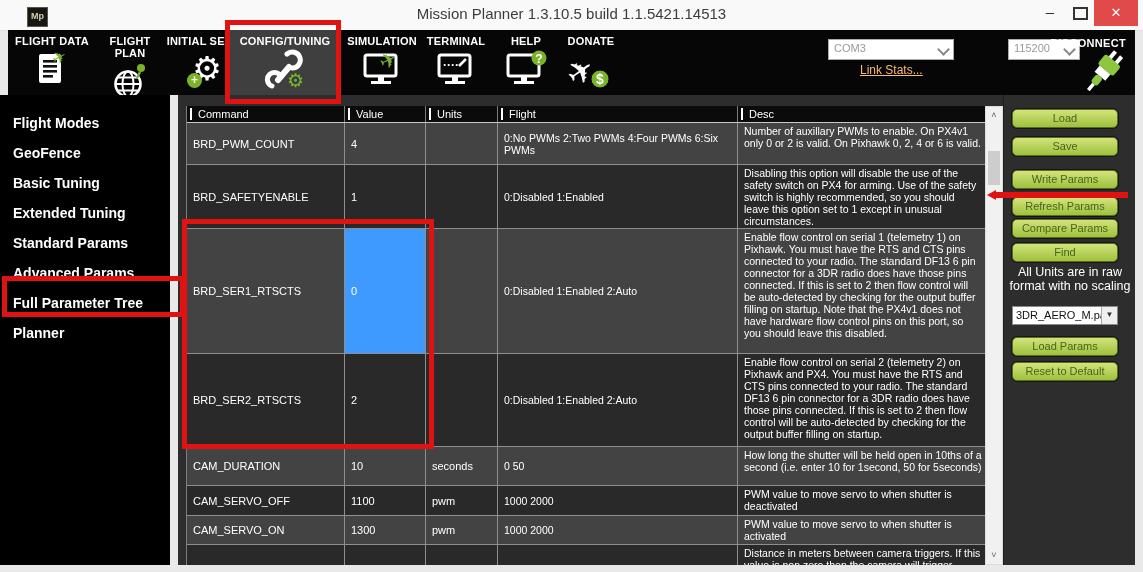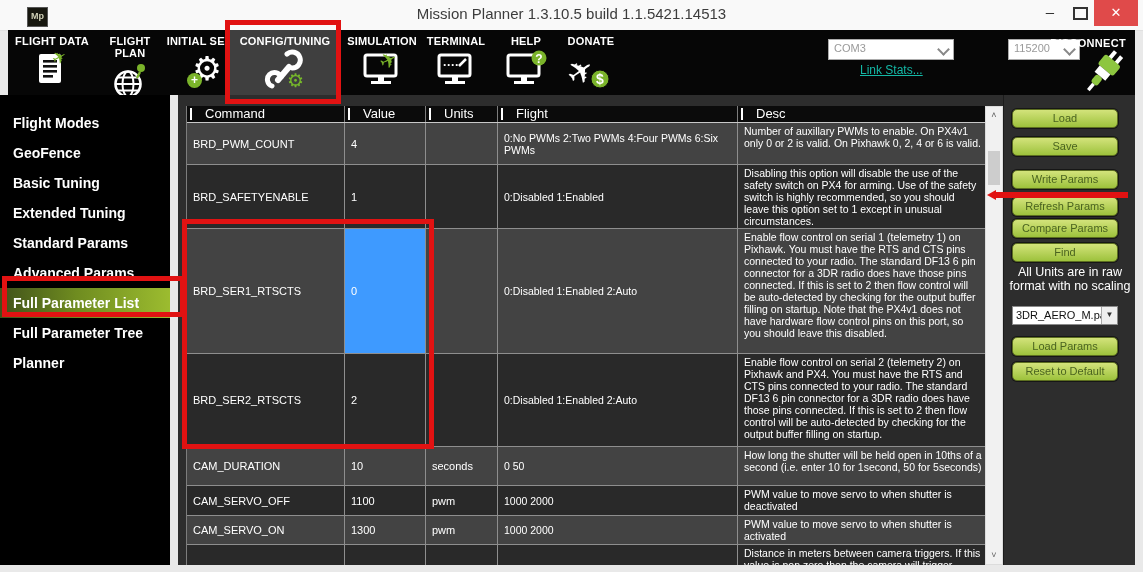--- a/index.html
+++ b/index.html
@@ -31,36 +31,36 @@
                   color:#fff;font-size:12px;line-height:14px;font-weight:700;}
 
   
   .combo{position:absolute;background:#fff;border:1px solid #ababab;box-sizing:border-box;}
   .combo .val{position:absolute;left:5px;top:2px;font-size:11px;color:#9a9a9a;}
   .combo .chev{position:absolute;right:5px;top:5px;width:7px;height:7px;border-right:2px solid #888;
                border-bottom:2px solid #888;transform:rotate(45deg);}
   .com-select{left:820px;top:9px;width:126px;height:21px;}
   .baud-select{left:1000px;top:9px;width:72px;height:21px;}
   .disconnect-lbl{position:absolute;right:9px;top:7px;color:#fff;font-size:11px;font-weight:600;letter-spacing:.3px;}
-  .link-stats{position:absolute;left:852px;top:33px;color:#14b8a6;font-size:12px;text-decoration:underline;}
+  .link-stats{position:absolute;left:852px;top:33px;color:#fdba74;font-size:12px;text-decoration:underline;}
   .plug-icon{position:absolute;right:6px;top:17px;}
 
   
   .sidebar{position:absolute;left:0;top:95px;width:170px;height:470px;background:#000;box-sizing:border-box;padding-top:13px;}
   .side-item{height:30px;line-height:30px;padding-left:13px;color:#fff;font-weight:700;font-size:14px;cursor:default;}
   .side-item.selected{background:linear-gradient(90deg,#40511a 0%,#6f8c20 45%,#9cbc2f 100%);}
 
   
   .main{position:absolute;left:178px;top:95px;width:957px;height:470px;background:#2d2d2d;}
 
   
   .ptable{position:absolute;left:186px;top:106px;width:799px;height:459px;overflow:hidden;background:#2d2d2d;border-left:1px solid #7d7d7d;}
   .thead{display:flex;height:17px;background:#0b0b0b;border-bottom:1px solid #c9c9c9;box-sizing:border-box;}
-  .th{box-sizing:border-box;border-right:1px solid #7d7d7d;color:#fff;font-size:13px;line-height:16px;
-      padding-left:18px;position:relative;}
+  .th{box-sizing:border-box;border-right:1px solid #7d7d7d;color:#fff;font-size:11px;line-height:16px;
+      padding-left:11px;position:relative;}
   .th::before{content:"";position:absolute;left:3px;top:2px;width:2px;height:12px;background:#fff;}
   .w-cmd{width:158px;} .w-val{width:81px;} .w-units{width:72px;} .w-opts{width:240px;} .w-desc{width:248px;}
   .trow{display:flex;border-bottom:1px solid #8e8e8e;box-sizing:border-box;}
   .trow.light{background:#434343;} .trow.dark{background:#292929;}
   .td{box-sizing:border-box;border-right:1px solid #8e8e8e;color:#fff;overflow:hidden;}
   .c-cmd{width:158px;font-size:11px;display:flex;align-items:center;padding-left:6px;}
   .c-val{width:81px;font-size:11px;display:flex;align-items:center;padding-left:6px;}
   .c-val.selected{background:#3e9aff;}
   .c-units{width:72px;font-size:11px;display:flex;align-items:center;padding-left:6px;}
   .c-opts{width:240px;font-size:10.5px;line-height:12px;display:flex;align-items:center;padding-left:6px;padding-right:16px;}
@@ -232,21 +232,20 @@
     </div>
   </div>
 
   <div class="sidebar">
     <div class="side-item">Flight Modes</div>
     <div class="side-item">GeoFence</div>
     <div class="side-item">Basic Tuning</div>
     <div class="side-item">Extended Tuning</div>
     <div class="side-item">Standard Params</div>
     <div class="side-item">Advanced Params</div>
-    <div class="side-item selected">Full Parameter List</div>
     <div class="side-item">Full Parameter Tree</div>
     <div class="side-item">Planner</div>
   </div>
 
   <div class="main"></div>
 
   <div class="ptable">
     <div class="thead">
       <div class="th w-cmd">Command</div>
       <div class="th w-val">Value</div>

